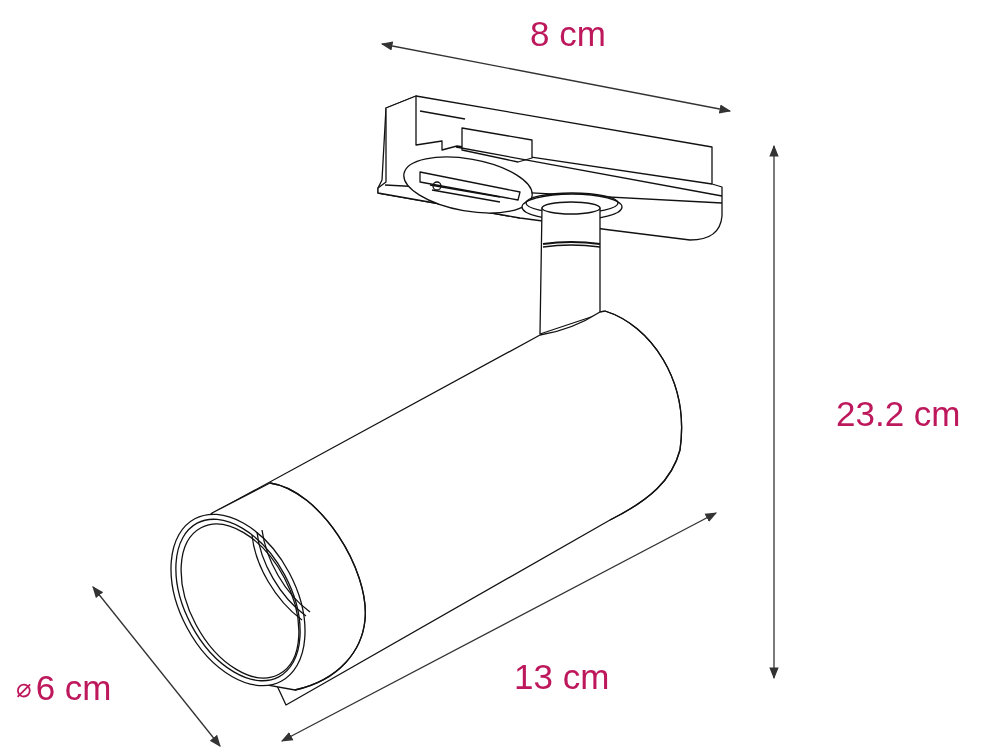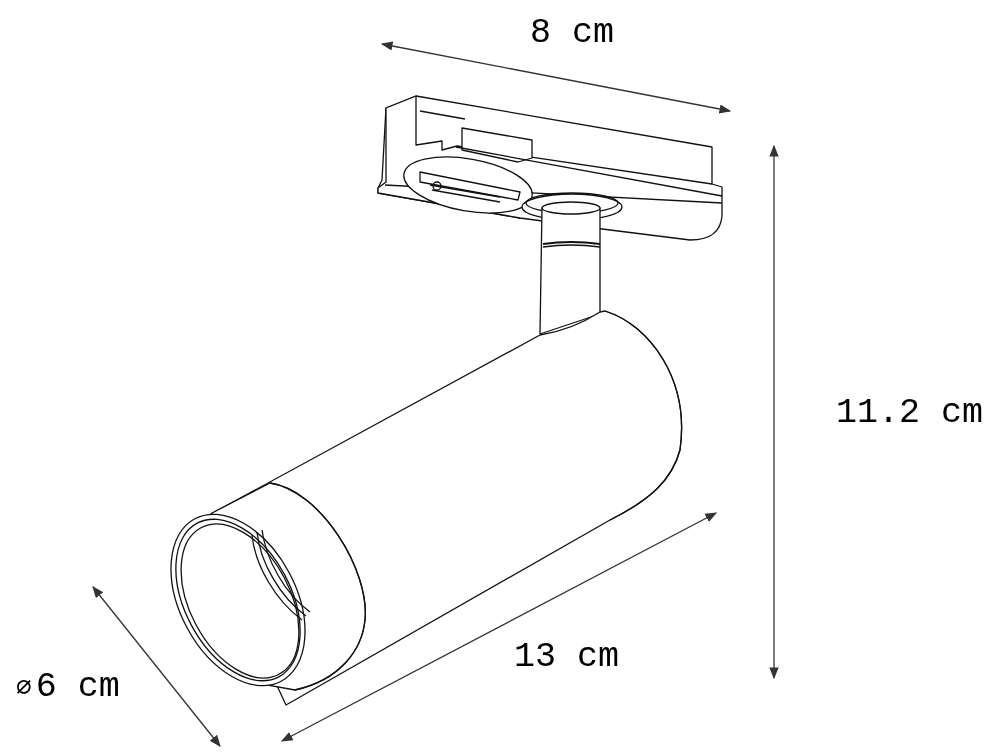--- a/index.html
+++ b/index.html
@@ -1,22 +1,22 @@
 <!DOCTYPE html>
 <html><head>
   <meta charset="utf-8">
   <style>
     html, body { margin: 0; padding: 0; background: #ffffff; }
     body { width: 996px; height: 756px; position: relative; overflow: hidden;
            font-family: "Liberation Sans", sans-serif; }
     #drawing { position: absolute; left: 0; top: 0; width: 996px; height: 756px; }
-    .label { position: absolute; color: #000000; font-size: 35px; line-height: 1; white-space: nowrap; font-family: Liberation Mono, monospace; }
+    .label { position: absolute; color: #be185d; font-size: 35px; line-height: 1; white-space: nowrap; }
     #lbl-width { left: 530px; top: 16px; }
     #lbl-height { left: 836px; top: 396px; }
-    #lbl-length { left: 514px; top: 640px; }
+    #lbl-length { left: 514px; top: 659px; }
     #lbl-diam { left: 16px; top: 670px; display: flex; align-items: center; }
     #lbl-diam .sym { font-size: 26px; margin-right: 4px; }
   </style>
 </head>
 <body>
 
 <svg id="drawing" viewBox="0 0 996 756" xmlns="http://www.w3.org/2000/svg">
   <defs>
     <marker id="ah" viewBox="0 0 10 10" refX="9" refY="5" markerWidth="9" markerHeight="9" orient="auto-start-reverse">
       <path d="M0,1 L10,5 L0,9 z" fill="#333"></path>
@@ -69,18 +69,18 @@
       <ellipse cx="238" cy="600" rx="53" ry="87" transform="rotate(-28 238 600)" fill="none"></ellipse>
       <ellipse cx="240" cy="601" rx="50" ry="83" transform="rotate(-28 240 601)" fill="none"></ellipse>
       <path d="M252,535 C255,565 275,600 302,620" fill="none"></path>
       <path d="M257,532 C260,562 280,597 306,616" fill="none"></path>
       <path d="M262,530 C266,560 285,594 310,612" fill="none"></path>
     </g>
   </g>
 </svg>
 
 <div id="lbl-width" class="label">8 cm</div>
-<div id="lbl-height" class="label">11.2 cm</div>
+<div id="lbl-height" class="label">23.2 cm</div>
 <div id="lbl-length" class="label">13 cm</div>
 <div id="lbl-diam" class="label">
   <span class="sym">⌀</span>
   <span>6 cm</span>
 </div>
 
 </body></html>

